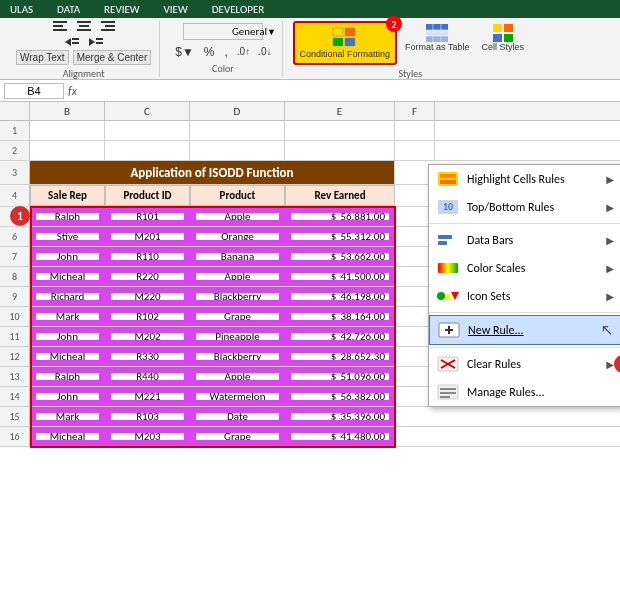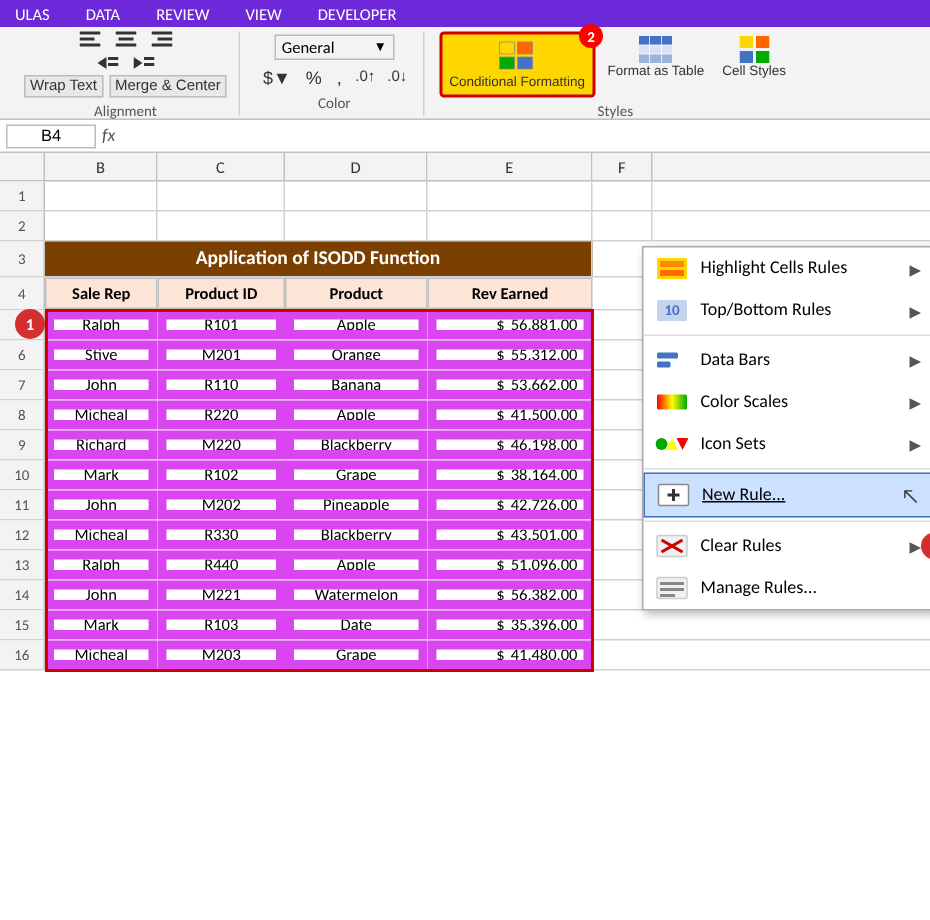--- a/index.html
+++ b/index.html
@@ -7,21 +7,21 @@
       width: 620px;
       height: 613px;
       overflow: hidden;
       font-family: Calibri, Arial, sans-serif;
       font-size: 12px;
       background: #fff;
     }
 
     
     .ribbon {
-      background: #6d28d9;
+      background: #14532d;
       height: 18px;
       display: flex;
       align-items: center;
       padding: 0 6px;
       gap: 16px;
     }
     .ribbon-tab {
       color: #fff;
       font-size: 11px;
       font-weight: 400;
@@ -368,21 +368,21 @@
       </button>
       <button class="ribbon-btn small-btn">
         <span style="font-size:10px; white-space:nowrap;">Merge &amp; Center</span>
       </button>
     </div>
     <div class="ribbon-group-label">Alignment</div>
   </div>
 
   <div class="ribbon-group">
     <div class="number-format-box">
-      <span style="font-size:11px;">General</span>
+      <span style="font-size:11px;margin-left:44px;">General</span>
       <span style="font-size:9px;">▼</span>
     </div>
     <div class="btn-group-row" style="margin-top:4px; gap:4px;">
       <button class="ribbon-btn" style="font-size:12px; padding:1px 3px;">$▼</button>
       <button class="ribbon-btn" style="font-size:12px; padding:1px 3px;">%</button>
       <button class="ribbon-btn" style="font-size:12px; padding:1px 3px;">,</button>
       <button class="ribbon-btn" style="font-size:10px; padding:1px 2px;">.0↑</button>
       <button class="ribbon-btn" style="font-size:10px; padding:1px 2px;">.0↓</button>
     </div>
     <div class="ribbon-group-label">Color</div>
@@ -555,21 +555,21 @@
           <span>42,726.00</span>
         </div>
       </div>
       <div class="sheet-row data-row" style="height: 20px;">
         <div class="row-num">12</div>
         <div class="cell cell-center" style="width: 75px;">Micheal</div>
         <div class="cell cell-center" style="width: 85px;">R330</div>
         <div class="cell cell-center" style="width: 95px;">Blackberry</div>
         <div class="cell cell-right" style="width: 110px;">
           <span style="margin-right:4px;">$</span>
-          <span>43,501.00</span>
+          <span>28,652.30</span>
         </div>
       </div>
       <div class="sheet-row data-row" style="height: 20px;">
         <div class="row-num">13</div>
         <div class="cell cell-center" style="width: 75px;">Ralph</div>
         <div class="cell cell-center" style="width: 85px;">R440</div>
         <div class="cell cell-center" style="width: 95px;">Apple</div>
         <div class="cell cell-right" style="width: 110px;">
           <span style="margin-right:4px;">$</span>
           <span>51,096.00</span>

